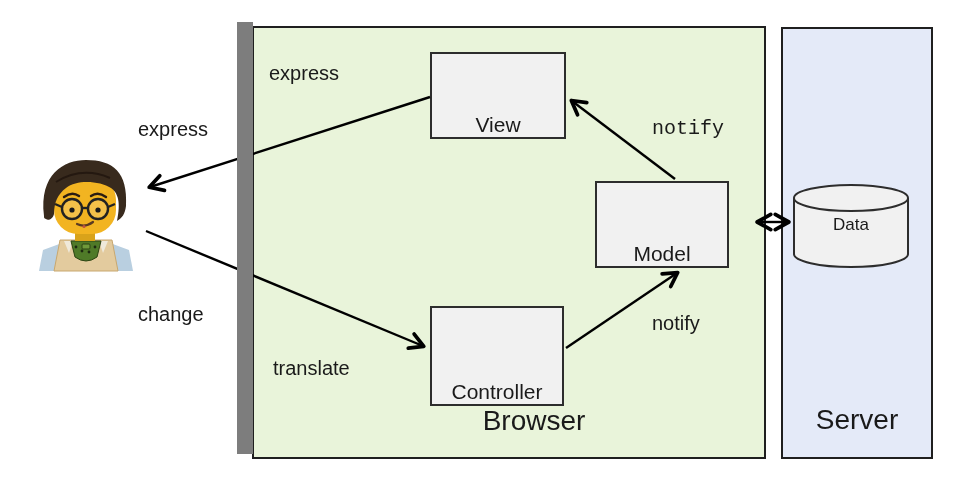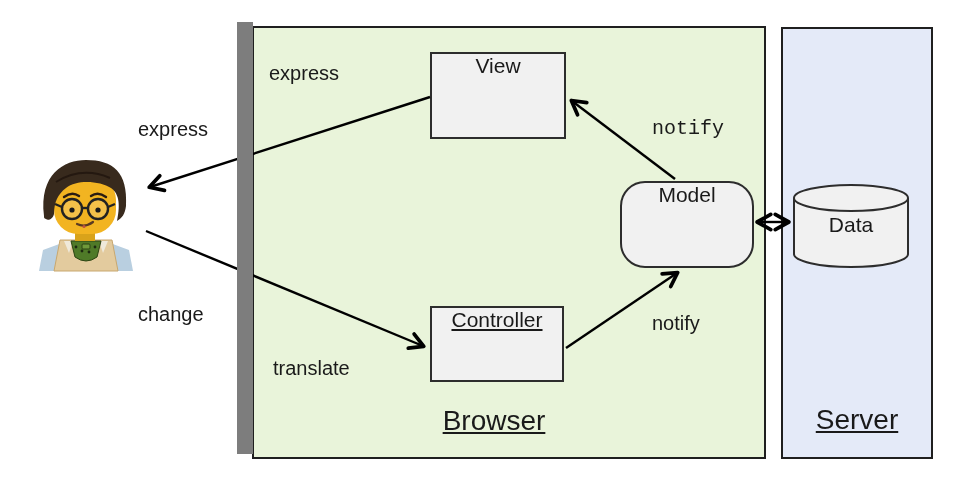--- a/index.html
+++ b/index.html
@@ -7,36 +7,36 @@
     position:relative;width:956px;height:482px;background:#ffffff;overflow:hidden;
     font-family:"Liberation Sans","DejaVu Sans",sans-serif;color:var(--text,#1a1a1a);
   }
   
   .container-box{position:absolute;box-sizing:border-box;z-index:1;}
   .browser-box{left:252px;top:26px;width:514px;height:433px;
     background:var(--browser-fill,#e9f4da);border:2px solid var(--container-border,#1f1f1f);}
   .server-box{left:781px;top:27px;width:152px;height:432px;
     background:var(--server-fill,#e4eaf8);border:2px solid var(--container-border,#1f1f1f);}
   .container-label{position:absolute;z-index:3;font-size:28px;line-height:32px;text-align:center;}
-  .browser-label{left:404px;top:405px;width:180px;text-decoration:underline;}
-  .server-label{left:781px;top:404px;width:152px;text-decoration:underline;}
+  .browser-label{left:444px;top:405px;width:180px;}
+  .server-label{left:781px;top:404px;width:152px;}
   
   .divider-bar{position:absolute;left:237px;top:22px;width:16px;height:432px;
     background:var(--divider-gray,#7d7d7d);z-index:5;}
   
   .node{position:absolute;box-sizing:border-box;z-index:2;
     background:var(--node-fill,#f1f1f1);border:2px solid var(--node-border,#2d2d2d);
-    display:flex;align-items:flex-start;justify-content:center;font-size:21px;}
+    display:flex;align-items:flex-end;justify-content:center;font-size:21px;}
   .node-view{left:430px;top:52px;width:136px;height:87px;}
-  .node-model{left:620px;top:181px;width:134px;height:87px;border-radius:25px;}
-  .node-controller{left:430px;top:306px;width:134px;height:76px;text-decoration:underline;}
+  .node-model{left:595px;top:181px;width:134px;height:87px;}
+  .node-controller{left:430px;top:306px;width:134px;height:100px;}
   
   .cylinder-svg{position:absolute;left:790px;top:182px;width:122px;height:90px;z-index:2;}
   .data-label{position:absolute;left:790px;top:210px;width:122px;z-index:3;
-    font-size:21px;line-height:30px;text-align:center;}
+    font-size:17px;line-height:30px;text-align:center;}
   
   .edge-label{position:absolute;z-index:3;font-size:20px;line-height:26px;white-space:nowrap;}
   .lbl-present{left:269px;top:60px;}
   .lbl-perceive{left:138px;top:116px;}
   .lbl-notify{left:652px;top:116px;font-family:Liberation Mono, monospace;}
   .lbl-express{left:138px;top:301px;}
   .lbl-translate{left:261px;top:355px;margin-left:12px;}
   .lbl-change{left:652px;top:310px;}
   
   .arrows-svg{position:absolute;left:0;top:0;width:956px;height:482px;z-index:4;pointer-events:none;}

